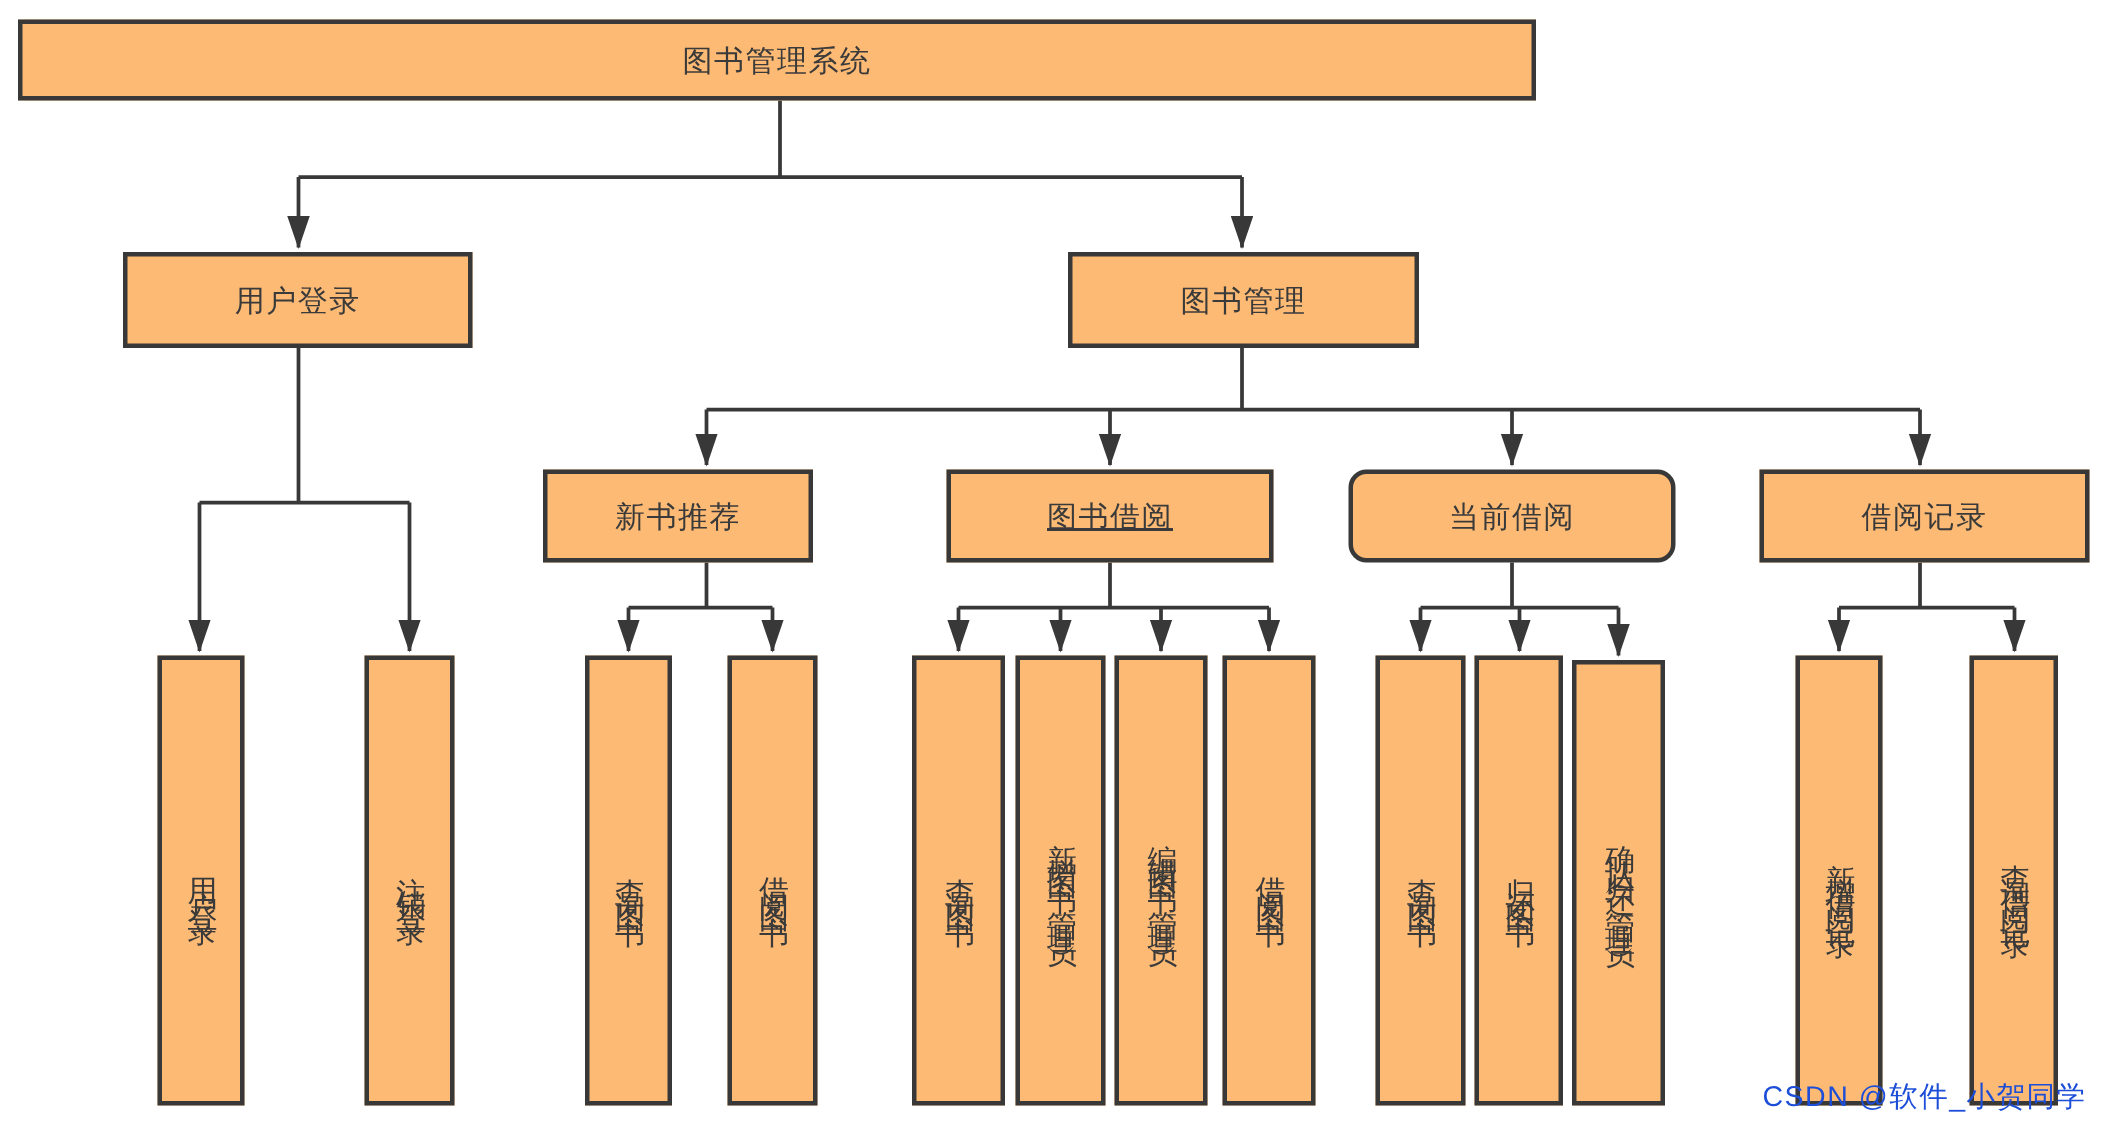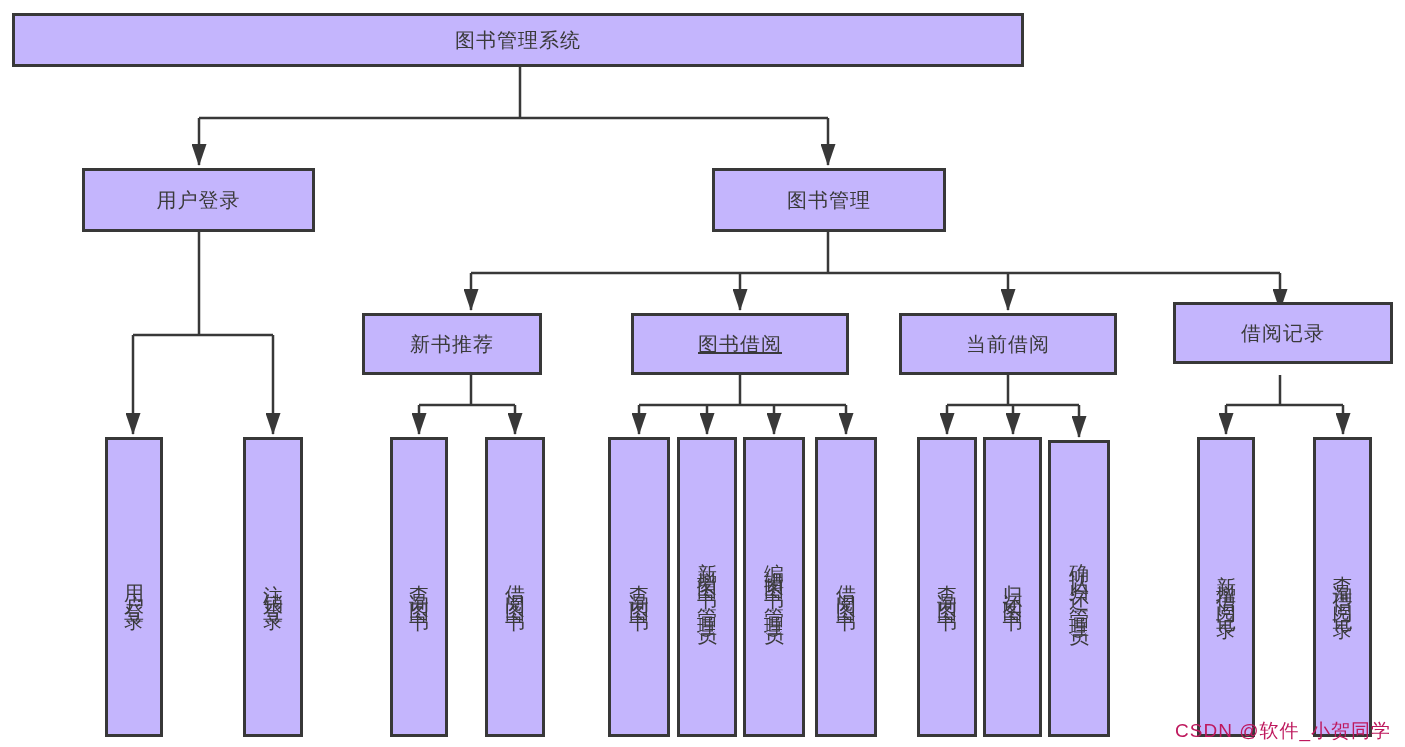--- a/index.html
+++ b/index.html
@@ -2,31 +2,31 @@
 <html><head>
 <meta charset="utf-8">
 <style>
   html,body{margin:0;padding:0;background:#ffffff;}
   .canvas{
     position:relative;width:1405px;height:747px;background:#ffffff;
     font-family:"Liberation Sans","DejaVu Sans",sans-serif;color:#3a3a3a;overflow:hidden;
   }
   svg.connectors{position:absolute;left:0;top:0;z-index:1;}
   .node{
-    position:absolute;box-sizing:border-box;border:3px solid #383838;background:#c4b5fd;
+    position:absolute;box-sizing:border-box;border:3px solid #383838;background:#fdba74;
     display:flex;align-items:center;justify-content:center;z-index:2;text-align:right;
   }
   .hlabel{font-size:20px;letter-spacing:1px;color:#3a3a3a;white-space:nowrap;}
   .vlabel{
     writing-mode:vertical-rl;text-orientation:mixed;font-size:20px;line-height:1.05;
     letter-spacing:9px;color:#3a3a3a;
   }
   .watermark{
     position:absolute;right:14px;bottom:3px;z-index:6;font-size:19px;
-    color:#be185d;letter-spacing:1px;white-space:nowrap;
+    color:#1d4ed8;letter-spacing:1px;white-space:nowrap;
   }
 </style>
 </head>
 <body>
 
 <div class="canvas">
 
   <svg class="connectors" width="1405" height="747" viewBox="0 0 1405 747">
     <defs>
       <marker id="arrow" viewBox="0 0 22 15" refX="21" refY="7.5" markerWidth="22" markerHeight="15" markerUnits="userSpaceOnUse" orient="auto">
@@ -80,24 +80,24 @@
   <div class="node" style="left:712px;top:168px;width:234px;height:64px;">
     <span class="hlabel">图书管理</span>
   </div>
 
   <div class="node" style="left:362px;top:313px;width:180px;height:62px;">
     <span class="hlabel">新书推荐</span>
   </div>
   <div class="node" style="left:631px;top:313px;width:218px;height:62px;text-decoration:underline;">
     <span class="hlabel">图书借阅</span>
   </div>
-  <div class="node" style="left:899px;top:313px;width:218px;height:62px;">
+  <div class="node" style="left:899px;top:313px;width:218px;height:62px;border-radius:12px;">
     <span class="hlabel">当前借阅</span>
   </div>
-  <div class="node" style="left:1173px;top:302px;width:220px;height:62px;">
+  <div class="node" style="left:1173px;top:313px;width:220px;height:62px;">
     <span class="hlabel">借阅记录</span>
   </div>
 
   <div class="node vbox" style="left:105px;top:437px;width:58px;height:300px;">
     <span class="vlabel">用户登录</span>
   </div>
   <div class="node vbox" style="left:243px;top:437px;width:60px;height:300px;">
     <span class="vlabel">注销登录</span>
   </div>
 

